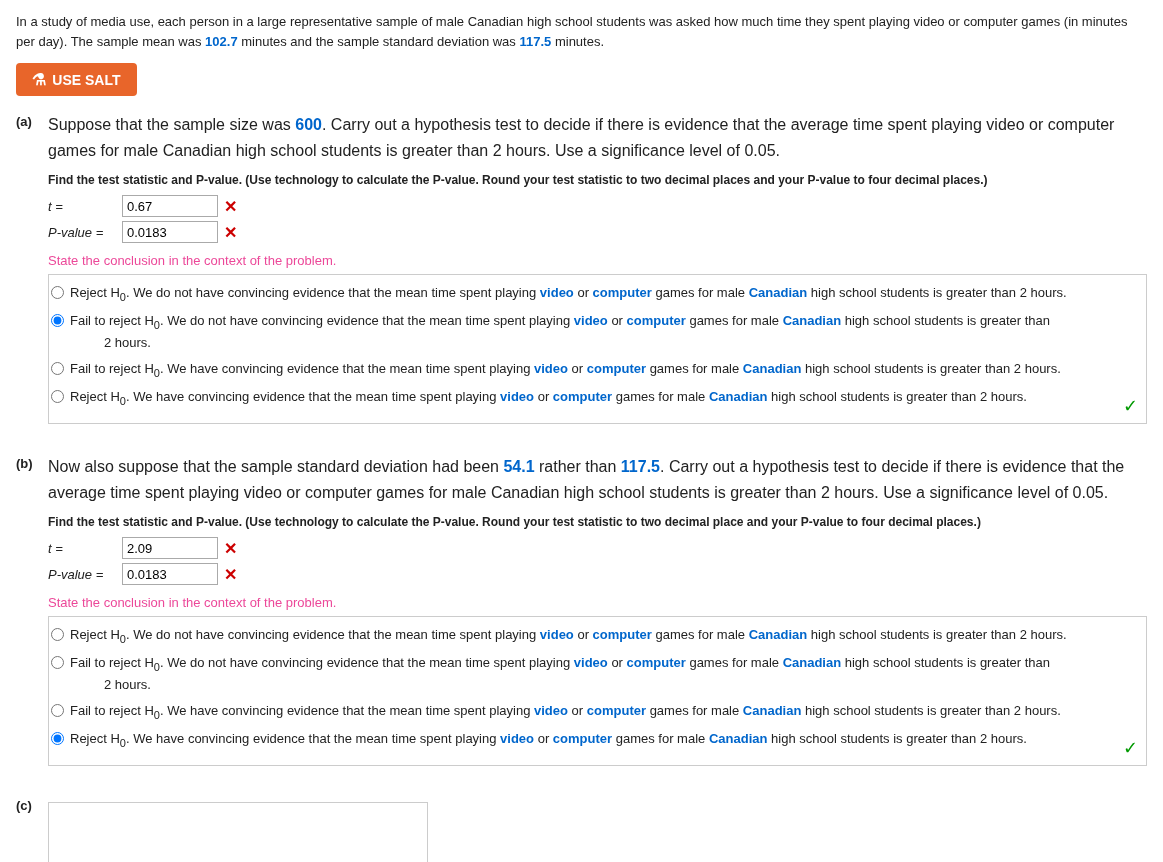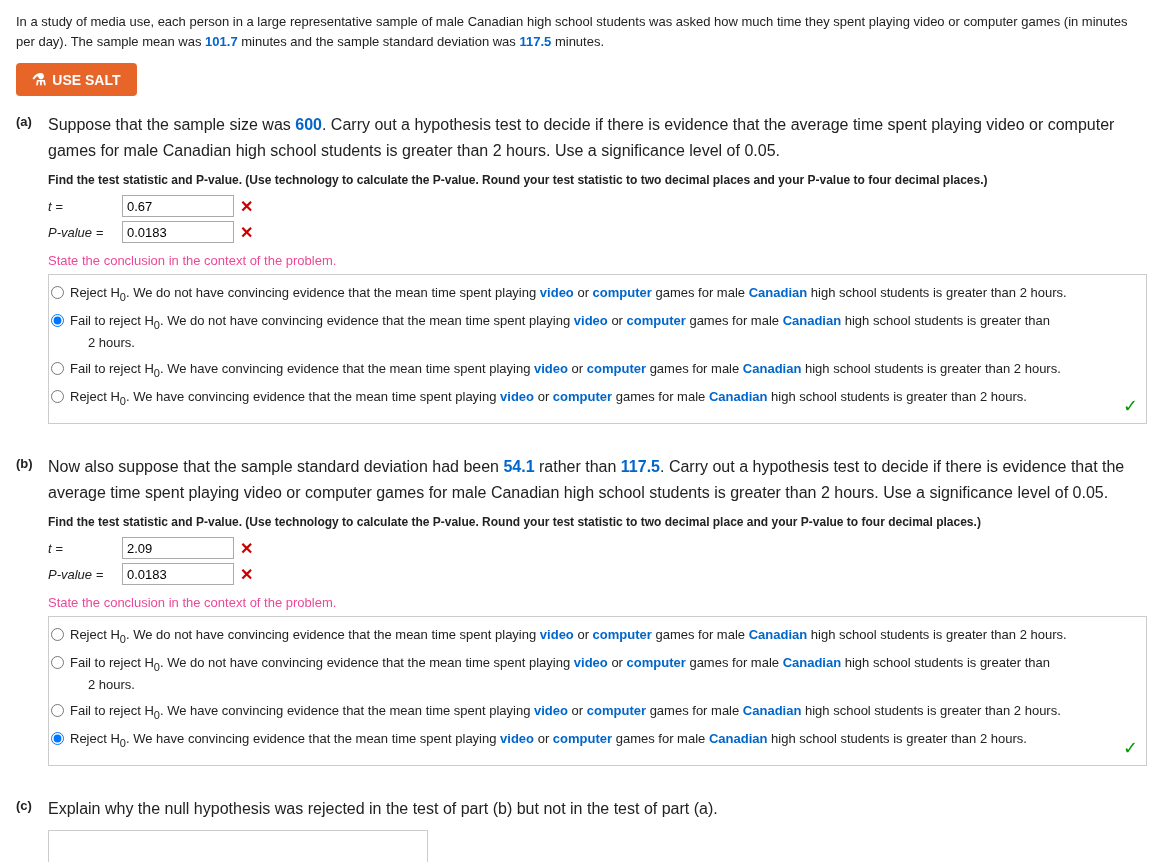--- a/index.html
+++ b/index.html
@@ -57,21 +57,21 @@
     }
     .input-label {
       font-size: 13px;
       font-style: italic;
       min-width: 70px;
     }
     .answer-input {
       border: 1px solid #aaa;
       padding: 2px 4px;
       font-size: 13px;
-      width: 112px;
+      width: 96px;
       height: 22px;
     }
     .x-mark {
       color: #cc0000;
       font-size: 16px;
       font-weight: bold;
       margin-left: 2px;
       cursor: pointer;
     }
     .state-conclusion {
@@ -101,21 +101,21 @@
       flex-shrink: 0;
     }
     .checkmark-corner {
       position: absolute;
       bottom: 6px;
       right: 8px;
       color: #009900;
       font-size: 18px;
     }
     .sub-indent {
-      margin-left: 18px;
+      margin-left: 34px;
     }
     .part-c-textarea {
       border: 1px solid #ccc;
       width: 380px;
       height: 80px;
       resize: vertical;
       font-size: 13px;
       padding: 4px;
       margin-top: 6px;
       display: block;
@@ -139,21 +139,21 @@
     }
   </style>
 </head>
 <body>
 
 
 
 <div>
   <p class="intro-text">
     In a study of media use, each person in a large representative sample of male Canadian high school students was asked how much time they spent playing video or computer games (in minutes
-    per day). The sample mean was <span class="highlight-blue">101.7</span> minutes and the sample standard deviation was <span class="highlight-blue">117.5</span> minutes.
+    per day). The sample mean was <span class="highlight-blue">102.7</span> minutes and the sample standard deviation was <span class="highlight-blue">117.5</span> minutes.
   </p>
 </div>
 
 <button class="use-salt-btn">
   <span class="salt-icon">⚗</span>
   <span>USE SALT</span>
 </button>
 
 
 <div class="part-section">
@@ -241,20 +241,19 @@
       </div>
     </div>
   </div>
 </div>
 
 
 <div class="part-section">
   <div class="part-row">
     <div class="part-letter-col">(c)</div>
     <div class="part-content">
-      <p class="part-label">Explain why the null hypothesis was rejected in the test of part (b) but not in the test of part (a).</p>
       <textarea class="part-c-textarea" placeholder="" style=""></textarea>
     </div>
   </div>
 </div>
 
 
 
 
 </body></html>

